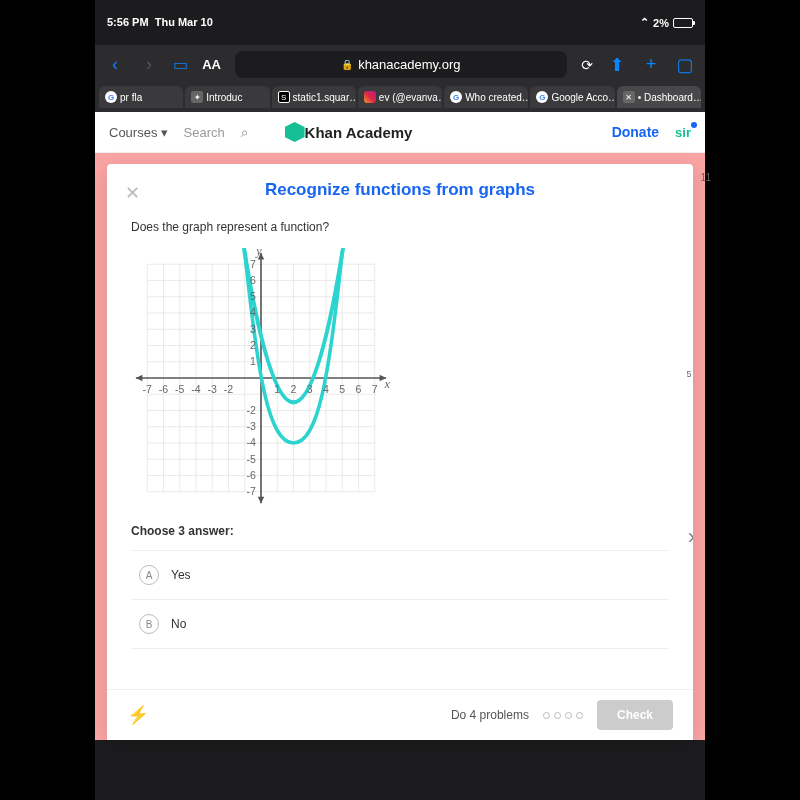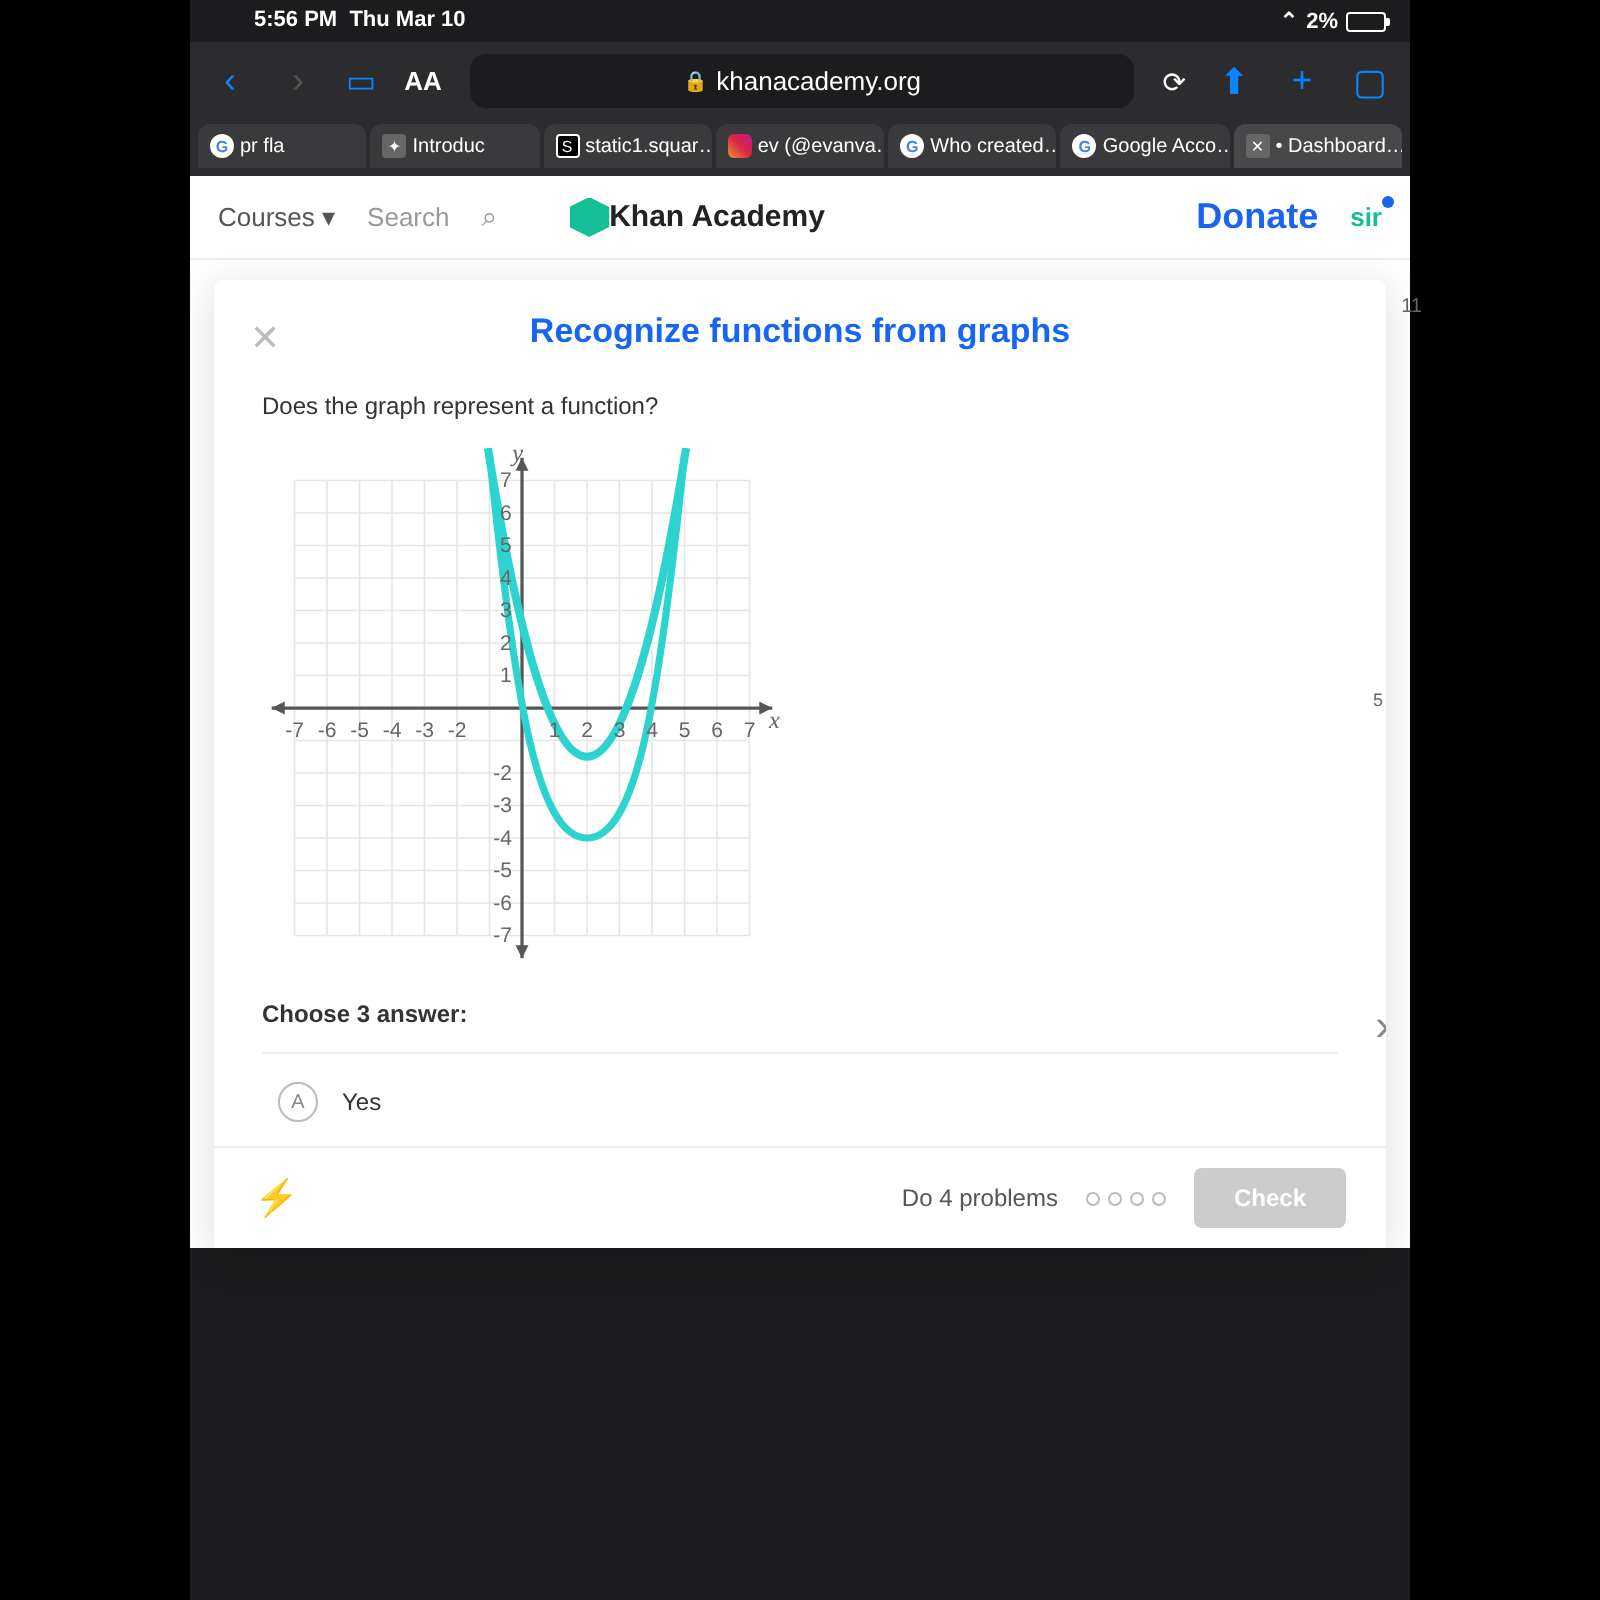--- a/index.html
+++ b/index.html
@@ -1,46 +1,46 @@
 <!DOCTYPE html>
 <html><head>
   <meta charset="utf-8">
   <style>
     * { margin: 0; padding: 0; box-sizing: border-box; }
     body { background: #000; width: 800px; height: 800px; font-family: -apple-system, BlinkMacSystemFont, sans-serif; overflow: hidden; }
     .frame { background: #000; width: 100%; height: 100%; padding: 0 95px; }
     .ipad { background: #1c1c1e; height: 100%; position: relative; }
-    .status-bar { display: flex; justify-content: space-between; padding: 4px 12px; color: #fff; font-size: 11px; font-weight: 600; margin-left: 20px; }
+    .status-bar { display: flex; justify-content: space-between; padding: 16px 12px; color: #fff; font-size: 11px; font-weight: 600; }
     .status-right { display: flex; gap: 4px; align-items: center; }
     .battery-icon { width: 20px; height: 10px; border: 1px solid #fff; border-radius: 2px; position: relative; }
     .battery-icon::after { content: ''; position: absolute; right: -3px; top: 2px; width: 2px; height: 4px; background: #fff; border-radius: 0 1px 1px 0; }
     .safari-bar { background: #2c2c2e; display: flex; align-items: center; padding: 6px 10px; gap: 14px; }
     .nav-btn { color: #0a84ff; font-size: 18px; background: none; border: none; width: 20px; text-align: center; }
     .nav-btn.disabled { color: #555; }
     .book-icon { color: #0a84ff; font-size: 16px; }
     .aa { color: #fff; font-size: 13px; font-weight: 600; }
     .url-bar { flex: 1; background: #1c1c1e; border-radius: 8px; padding: 6px 10px; color: #fff; font-size: 13px; display: flex; align-items: center; justify-content: center; gap: 4px; }
     .lock { font-size: 10px; }
     .reload { color: #fff; font-size: 14px; }
     .tab-strip { background: #2c2c2e; display: flex; padding: 2px 4px 4px; gap: 2px; overflow: hidden; }
     .tab { flex: 1; min-width: 0; background: #3a3a3c; color: #fff; font-size: 10px; padding: 5px 6px; border-radius: 6px 6px 0 0; display: flex; align-items: center; gap: 3px; white-space: nowrap; overflow: hidden; }
     .tab.active { background: #48484a; }
     .tab-icon { width: 12px; height: 12px; border-radius: 2px; background: #666; display: inline-flex; align-items: center; justify-content: center; font-size: 8px; flex-shrink: 0; }
     .tab-icon.g { background: #fff; color: #4285f4; border-radius: 50%; font-weight: bold; }
     .tab-icon.s { background: #000; color: #fff; border: 1px solid #fff; }
     .tab-icon.i { background: linear-gradient(45deg,#f09433,#dc2743,#bc1888); border-radius: 3px; }
-    .page { background: #ffffff; height: 536px; position: relative; }
+    .page { background: #fca5a5; height: 628px; position: relative; }
     .ka-header { background: #fff; display: flex; align-items: center; padding: 10px 14px; gap: 16px; border-bottom: 1px solid #eee; }
     .ka-courses { color: #555; font-size: 13px; }
     .ka-search { color: #999; font-size: 13px; }
     .search-ico { color: #999; font-size: 14px; }
     .ka-logo { display: flex; align-items: center; gap: 0; margin-left: 20px; }
     .ka-logo-mark { width: 20px; height: 20px; background: #14bf96; clip-path: polygon(50% 0, 100% 25%, 100% 75%, 50% 100%, 0 75%, 0 25%); position: relative; }
     .ka-logo-text { color: #222; font-size: 15px; font-weight: 700; }
-    .ka-donate { margin-left: auto; color: #1865f2; font-size: 18px; font-weight: 600; }
+    .ka-donate { margin-left: auto; color: #1865f2; font-size: 14px; font-weight: 600; }
     .ka-sir { color: #14bf96; font-size: 13px; font-weight: 600; position: relative; text-align: right; }
     .ka-sir::after { content:''; position:absolute; top:-3px; right:-6px; width:6px; height:6px; background:#1865f2; border-radius:50%; }
     .modal { position: absolute; top: 52px; left: 12px; right: 12px; bottom: 0; background: #fff; border-radius: 4px 4px 0 0; box-shadow: 0 4px 20px rgba(0,0,0,0.15); padding: 16px 24px 0; overflow: hidden; }
     .modal-close { color: #bbb; font-size: 18px; position: absolute; left: 18px; top: 18px; }
     .modal-title { text-align: center; color: #1865f2; font-size: 17px; font-weight: 700; margin-bottom: 20px; }
     .question-text { color: #333; font-size: 12px; margin-bottom: 14px; }
     .graph-container { width: 260px; height: 260px; position: relative; margin-bottom: 16px; }
     .graph-container svg { width: 100%; height: 100%; }
     .choose-text { color: #333; font-size: 12px; font-weight: 600; margin-bottom: 12px; }
     .answer-option { border-top: 1px solid #eee; border-bottom: 1px solid #eee; padding: 14px 8px; display: flex; align-items: center; gap: 12px; margin-bottom: -1px; }

